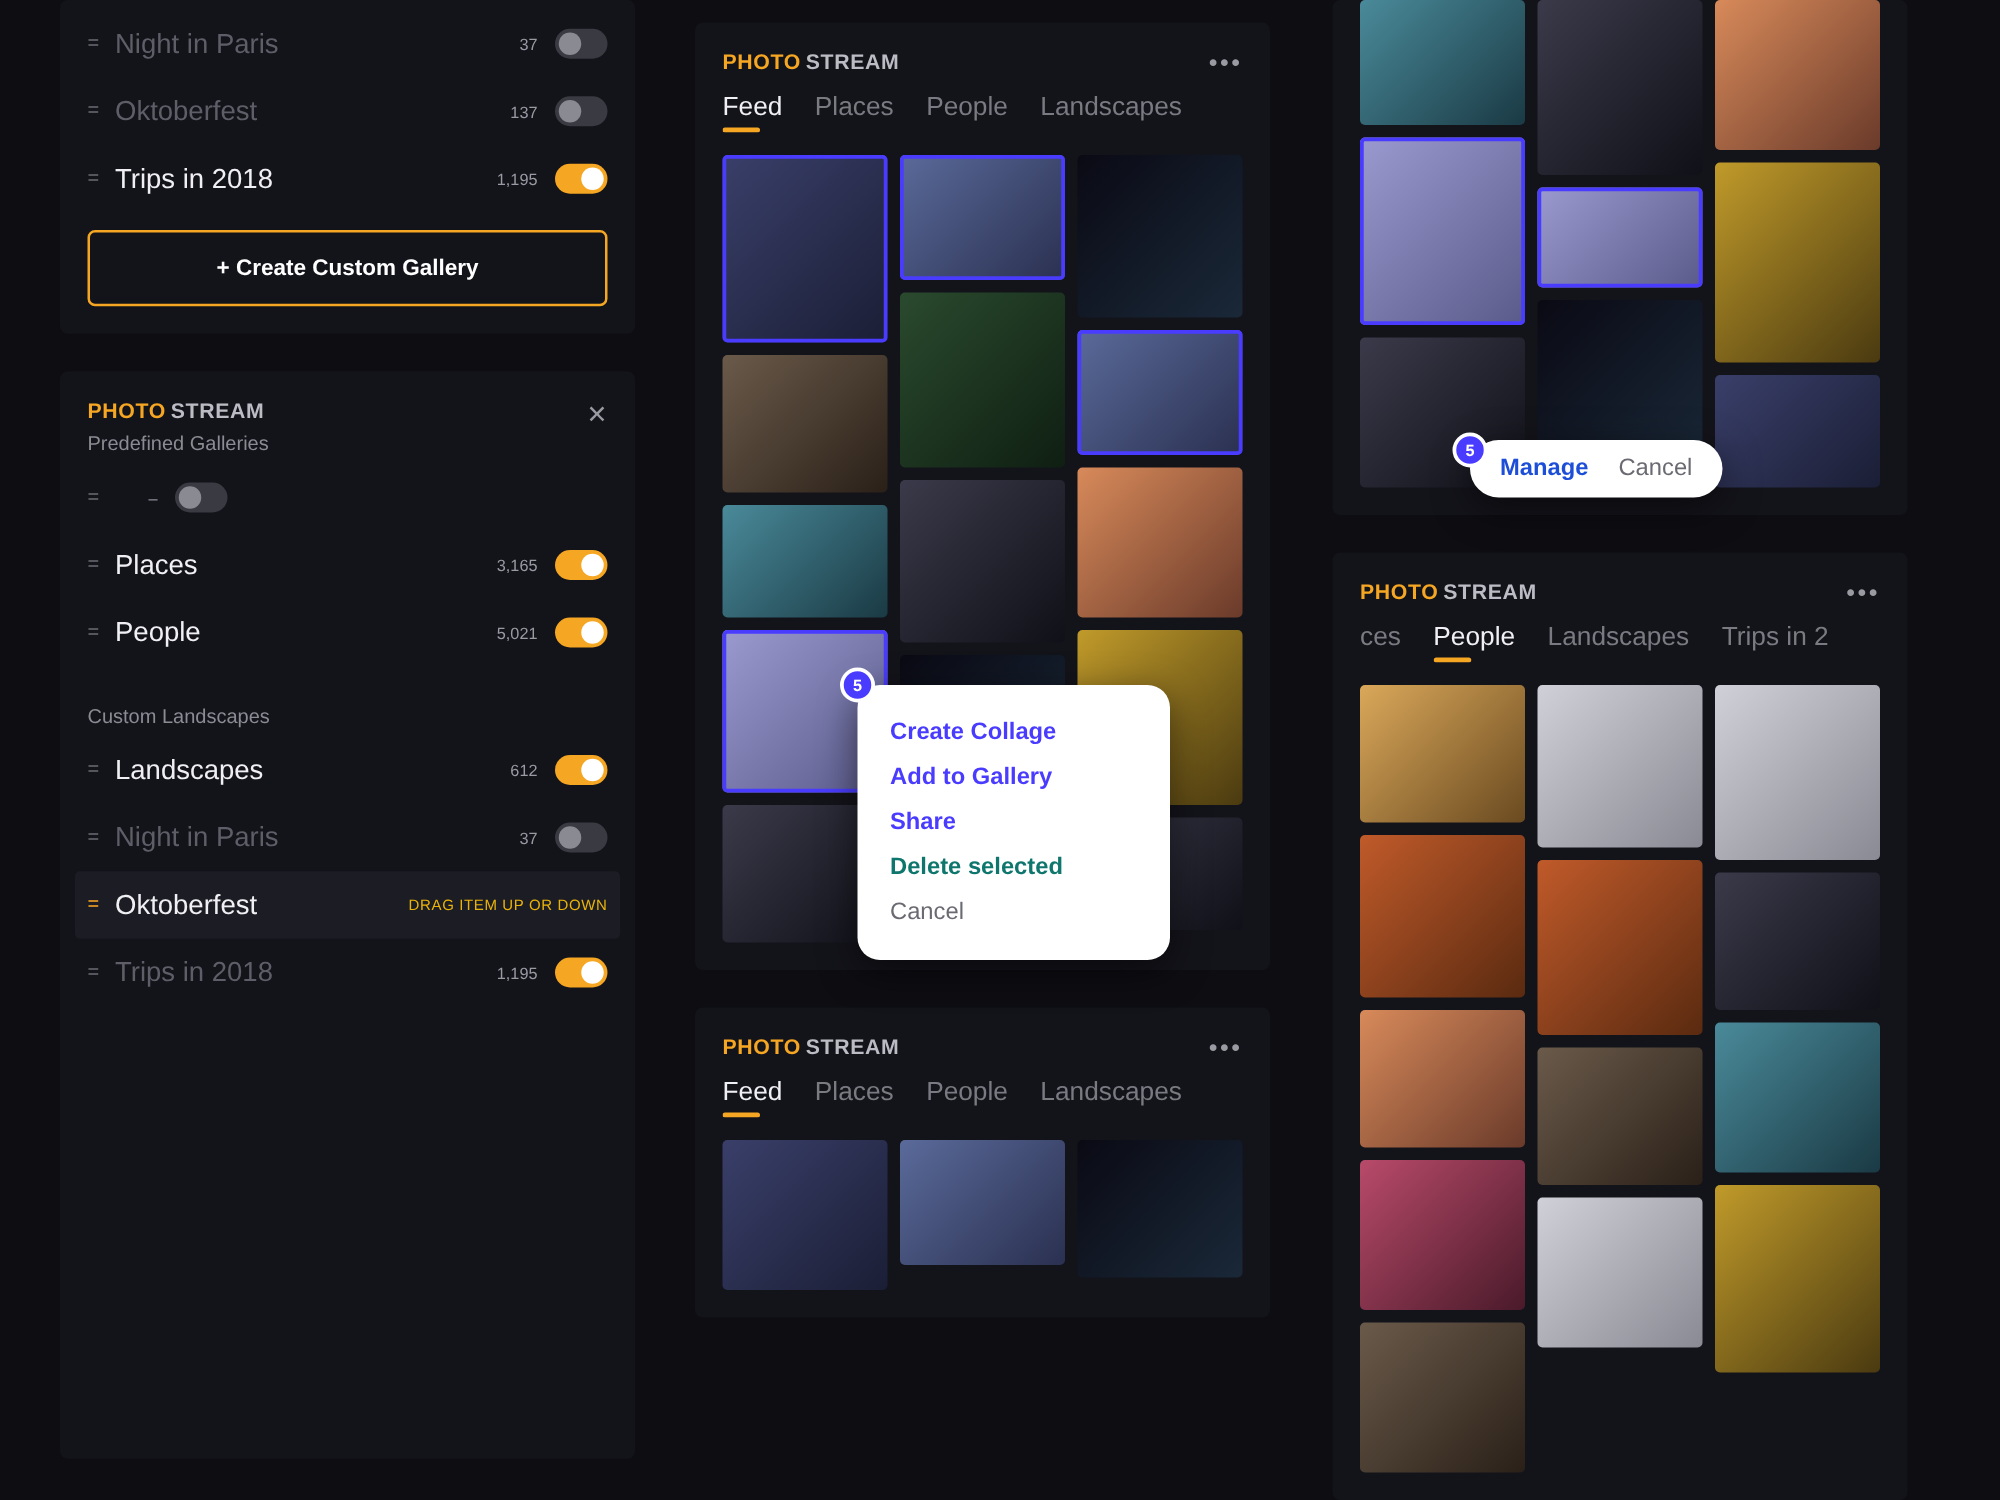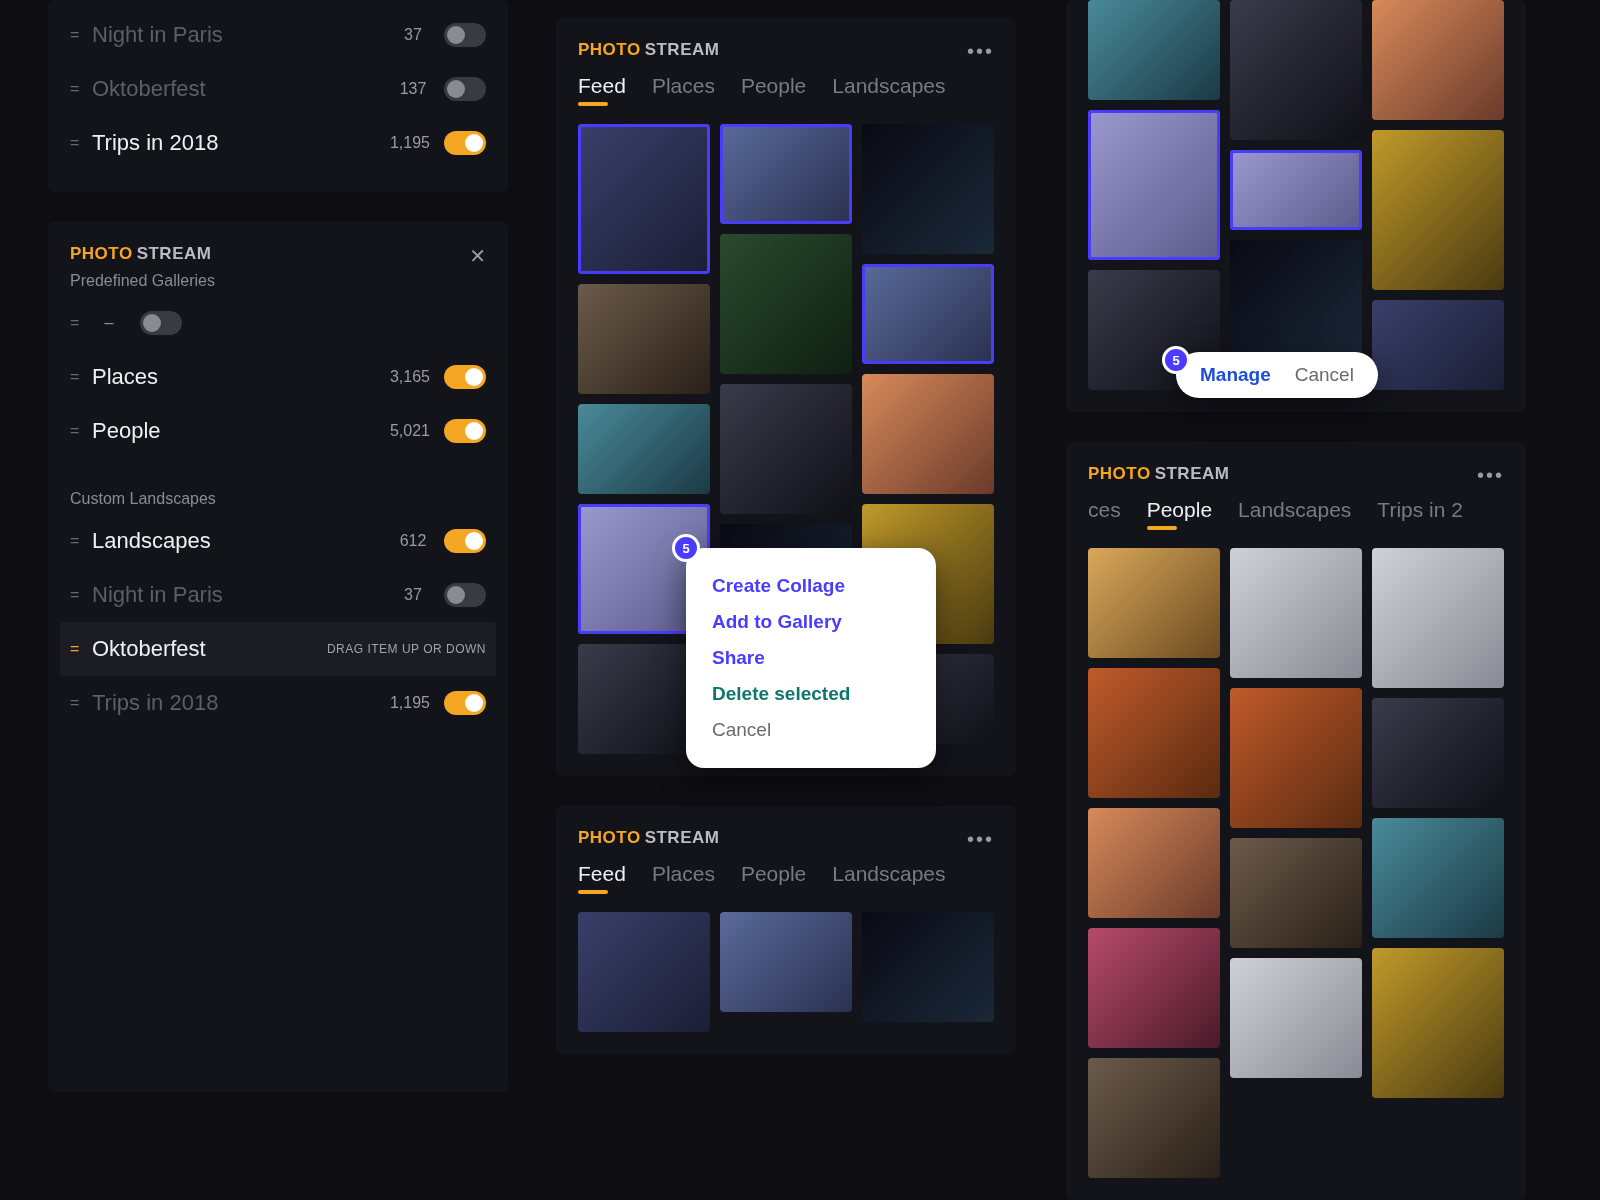--- a/index.html
+++ b/index.html
@@ -29,21 +29,21 @@
   .more-dots { position: absolute; right: 22px; top: 22px; color: #9a9aa2; font-size: 20px; letter-spacing: 2px; cursor: pointer; }
 
   .section-label { color: #8b8b94; font-size: 16px; margin-top: 8px; margin-bottom: 6px; }
 
   
   .gallery-item { display: flex; align-items: center; height: 54px; }
   .drag-handle { color: #6a6a72; font-size: 16px; width: 22px; flex-shrink:0; }
   .drag-handle.on { color:#f5a623; }
   .gallery-label { flex: 1; font-size: 22px; font-weight: 400; color: #f0f0f4; }
   .gallery-label.dim { color: #5e5e68; }
-  .gallery-count { color: #9a9aa4; font-size: 16px; margin-right: 14px; min-width:34px; text-align:center;}
+  .gallery-count { color: #9a9aa4; font-size: 13px; margin-right: 14px; min-width:34px; text-align:right;}
   .toggle { width: 42px; height: 24px; border-radius: 12px; position: relative; cursor: pointer; flex-shrink:0;}
   .toggle-off { background: #3a3a42; }
   .toggle-on { background: #f5a623; }
   .toggle::after { content:""; position:absolute; width:18px; height:18px; border-radius:50%; background:#fff; top:3px; }
   .toggle-off::after { left:3px; background:#8a8a92; }
   .toggle-on::after { right:3px; }
 
   .create-btn {
     margin-top: 14px;
     border: 2px solid #f5a623;
@@ -56,21 +56,21 @@
     cursor: pointer;
   }
 
   .dragging-row {
     background: #1c1c24;
     border-radius: 4px;
     margin: 0 -10px;
     padding: 0 10px;
     height:54px; display:flex; align-items:center;
   }
-  .drag-hint { color:#a3a3a3; font-size:12px; letter-spacing:0.5px; }
+  .drag-hint { color:#eab308; font-size:12px; letter-spacing:0.5px; }
 
   .drop-delete {
     margin-top: 180px;
     border: 2px dashed #4a2b2b;
     background: rgba(90,30,30,0.12);
     color: #d9534f;
     font-weight: 700;
     text-align: center;
     padding: 22px;
     border-radius: 6px;
@@ -146,20 +146,21 @@
       <span class="gallery-label dim">Oktoberfest</span>
       <span class="gallery-count">137</span>
       <span class="toggle toggle-off"></span>
     </div>
     <div class="gallery-item">
       <span class="drag-handle">=</span>
       <span class="gallery-label">Trips in 2018</span>
       <span class="gallery-count">1,195</span>
       <span class="toggle toggle-on"></span>
     </div>
+    <div class="create-btn">+ Create Custom Gallery</div>
   </div>
 
   <div class="panel" style="min-height:870px;">
     <div class="brand">
       <span class="brand-photo">PHOTO</span><span class="brand-stream">STREAM</span>
     </div>
     <span class="close-x">✕</span>
 
     <div class="section-label">Predefined Galleries</div>
     <div class="gallery-item">

